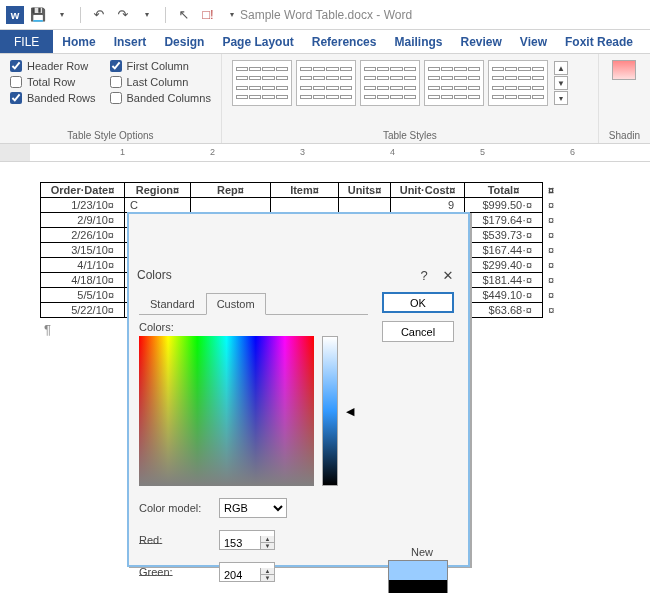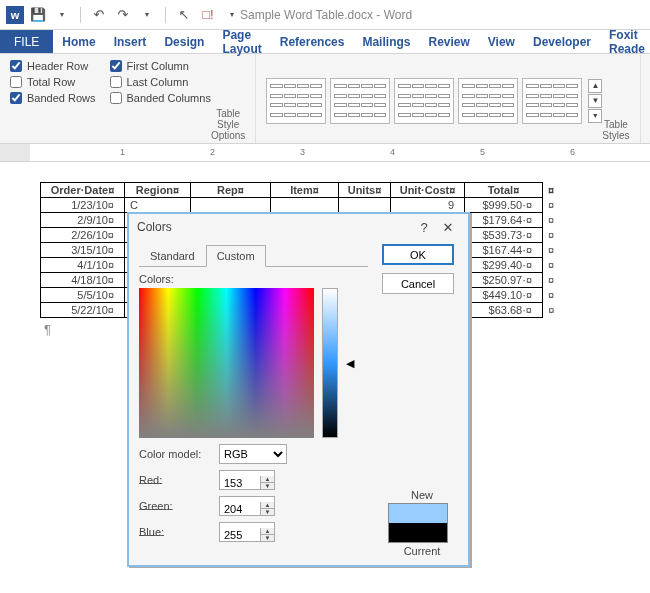--- a/index.html
+++ b/index.html
@@ -13,21 +13,21 @@
 .qat-sep { width: 1px; height: 16px; background: #ccc; margin: 0 2px; }
 .title-text { flex: 1; text-align: left; color: #888; font-size: 12px; }
 
 
 .ribbon-tabs { height: 24px; display: flex; align-items: stretch; border-bottom: 1px solid #d4d4d4; }
 .file-tab { background: #2b579a; color: #fff; padding: 0 14px; display: flex; align-items: center; font-size: 12px; }
 .tab { padding: 0 9px; display: flex; align-items: center; color: #2b579a; font-size: 12px; cursor: pointer; font-weight: bold; }
 
 
 .ribbon { height: 90px; background: #f5f5f5; border-bottom: 1px solid #d4d4d4; display: flex; }
-.ribbon-group { border-right: 1px solid #e1e1e1; padding: 6px 10px 2px 10px; display: flex; flex-direction: row; }
+.ribbon-group { border-right: 1px solid #e1e1e1; padding: 6px 10px 2px 10px; display: flex; flex-direction: column; }
 .group-label { text-align: center; font-size: 10px; color: #666; margin-top: auto; padding-top: 2px; }
 .checks { display: flex; gap: 14px; }
 .check-col { display: flex; flex-direction: column; gap: 4px; }
 .check-col label { display: flex; align-items: center; gap: 5px; font-size: 11px; color: #444; cursor: pointer; white-space: nowrap; }
 .check-col input { width: 12px; height: 12px; accent-color: #2b579a; }
 
 .styles-gallery { display: flex; gap: 4px; align-items: center; }
 .style-thumb { width: 60px; height: 46px; border: 1px solid #b8b8b8; background: #fff; display: flex; flex-direction: column; justify-content: space-around; padding: 3px; cursor: pointer; }
 .style-thumb .r { height: 4px; display: flex; gap: 1px; }
 .style-thumb .c { flex: 1; border: 1px solid #999; }
@@ -46,42 +46,42 @@
 .doc { padding: 20px 0 0 40px; position: relative; }
 table.word-table { border-collapse: collapse; background: #fff; }
 table.word-table td, table.word-table th { border: 1px solid #000; padding: 1px 5px; font-size: 11px; text-align: center; white-space: nowrap; }
 table.word-table th { font-weight: bold; }
 .td-r { text-align: right !important; padding-right: 10px !important; }
 .td-l { text-align: left !important; }
 .pilcrow { margin: 4px 0 0 4px; color: #888; font-size: 13px; }
 
 
 .overlay { position: absolute; top: 212px; left: 127px; width: 343px; height: 355px; background: #f5f5f5; border: 2px solid #88bde8; box-shadow: 2px 1px 0 #aaa; display: flex; flex-direction: column; }
-.dlg-title { height: 26px; display: flex; align-items: center; padding: 8px 8px; font-size: 12px; color: #444; }
+.dlg-title { height: 26px; display: flex; align-items: center; padding: 8px 8px; font-size: 12px; color: #444; margin-top: 48px; }
 .dlg-title-text { flex: 1; }
 .dlg-help, .dlg-close { width: 24px; text-align: center; font-size: 13px; cursor: pointer; }
 .dlg-body { flex: 1; display: flex; padding: 4px 10px 8px 10px; gap: 10px; }
 .dlg-left { flex: 1; }
 .dlg-right { width: 80px; display: flex; flex-direction: column; align-items: center; }
 
 .dlg-tabs { display: flex; border-bottom: 1px solid #b1b1b1; }
 .dlg-tab { padding: 4px 10px; font-size: 11px; border: 1px solid transparent; border-bottom: none; cursor: pointer; position: relative; top: 1px; }
 .dlg-tab.active { background: #f5f5f5; border-color: #b1b1b1; border-bottom: 1px solid #f5f5f5; }
 
 .colors-label { font-size: 11px; margin: 6px 0 3px 0; }
 .picker-row { display: flex; align-items: center; gap: 8px; }
 .spectrum { width: 175px; height: 150px; position: relative; cursor: crosshair;
   background:
     linear-gradient(to top, #808080, rgba(128,128,128,0)),
     linear-gradient(to right, red, yellow, lime, cyan, blue, magenta, red);
 }
 .lum-bar { width: 16px; height: 150px; background: linear-gradient(#fff, #3399ff, #000); border: 1px solid #aaa; }
 .lum-arrow { font-size: 11px; color: #000; }
 
-.field-row { display: flex; align-items: center; margin-top: 6px; gap: 6px; font-size: 11px; }
+.field-row { display: flex; align-items: center; margin-top: 12px; gap: 6px; font-size: 11px; }
 .field-row .lbl { width: 74px; text-decoration: underline; text-decoration-color: #666; text-underline-offset: -1px; text-decoration-skip-ink: none; }
 .field-row .lbl.plain { text-decoration: none; }
 .spin-wrap { display: flex; align-items: flex-end; border: 1px solid #aaa; background: #fff; height: 20px; }
 .spin-wrap input { width: 40px; border: none; font-size: 11px; padding: 0 4px; outline: none; }
 .spin-btns { display: flex; flex-direction: column; width: 14px; border-left: 1px solid #aaa; }
 .spin-btns div { flex: 1; font-size: 6px; display: flex; align-items: center; justify-content: center; background: #eee; cursor: pointer; border-bottom: 1px solid #aaa; }
 .spin-btns div:last-child { border-bottom: none; }
 select.model { width: 68px; height: 20px; font-size: 11px; border: 1px solid #aaa; background: #fff; }
 
 .dlg-btn { width: 72px; height: 21px; border: 1px solid #adadad; background: #fff; font-size: 11px; cursor: pointer; margin-bottom: 8px; }
@@ -115,21 +115,20 @@
 <div class="ribbon-tabs">
   <div class="file-tab">FILE</div>
   <div class="tab">Home</div>
   <div class="tab">Insert</div>
   <div class="tab">Design</div>
   <div class="tab">Page Layout</div>
   <div class="tab">References</div>
   <div class="tab">Mailings</div>
   <div class="tab">Review</div>
   <div class="tab">View</div>
-  <div class="tab">Developer</div>
   <div class="tab">Foxit Reade</div>
 </div>
 
 <div class="ribbon">
   <div class="ribbon-group">
     <div class="checks">
       <div class="check-col">
         <label>
             <input type="checkbox" checked="" style="">
             <span>Header Row</span>
@@ -383,21 +382,21 @@
           <td class="td-r">$299.40·¤</td>
           <td style="border:none">¤</td>
         </tr>
         <tr>
           <td class="td-r">4/18/10¤</td>
           <td class="td-l">C</td>
           <td></td>
           <td></td>
           <td></td>
           <td class="td-r">9</td>
-          <td class="td-r">$250.97·¤</td>
+          <td class="td-r">$181.44·¤</td>
           <td style="border:none">¤</td>
         </tr>
         <tr>
           <td class="td-r">5/5/10¤</td>
           <td class="td-l">C</td>
           <td></td>
           <td></td>
           <td></td>
           <td class="td-r">9</td>
           <td class="td-r">$449.10·¤</td>

